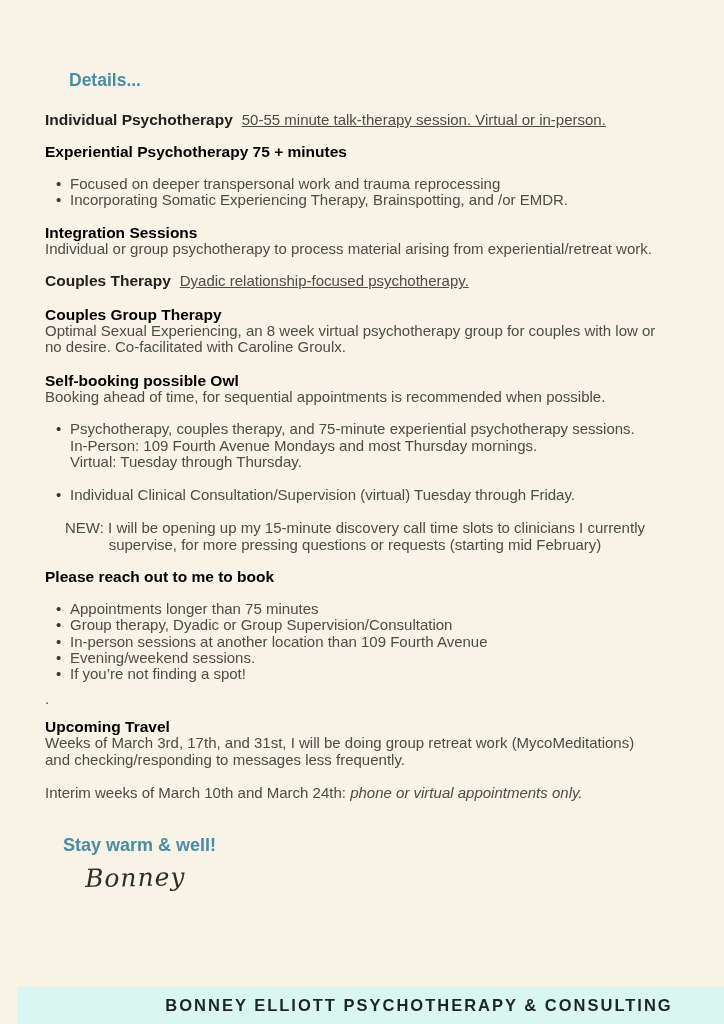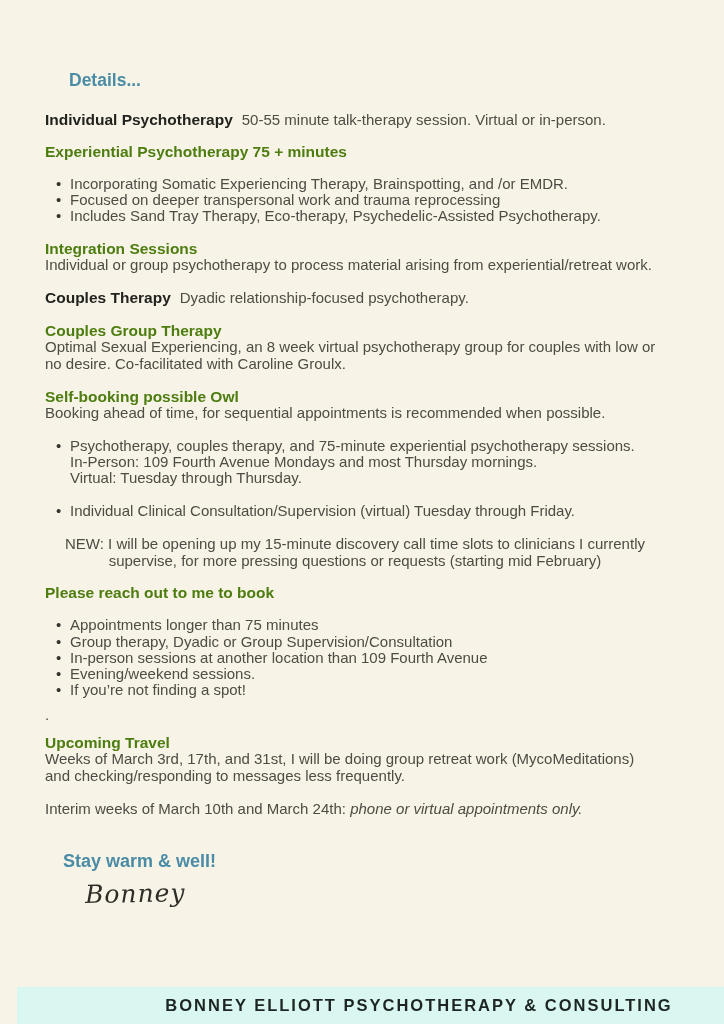--- a/index.html
+++ b/index.html
@@ -22,28 +22,28 @@
 
   .accent-heading {
     color: #4a8ca6;
     font-weight: 700;
     font-size: 17.5px;
     line-height: 20px;
     margin-left: 24px;
   }
 
   .section-title {
-    color: #4d7c0f;
+    color: #000000;
     font-weight: 700;
     font-size: 15.5px;
     line-height: 17px;
   }
 
   .inline-title { color: #22221e; font-weight: 700; font-size: 15.5px; }
-  .inline-desc { margin-left: 9px; }
+  .inline-desc { margin-left: 9px; text-decoration: underline; }
 
   .para-line { display: block; }
 
   .bullet-list { list-style: none; }
   .bullet-item {
     position: relative;
     padding-left: 25px;
     line-height: 16.2px;
   }
   .bullet-item::before {
@@ -115,23 +115,22 @@
 <main class="content">
 
   <h1 class="accent-heading">Details...</h1>
 
   <p class="mt-22">
     <strong class="inline-title">Individual Psychotherapy</strong><span class="inline-desc">50-55 minute talk-therapy session. Virtual or in-person.</span>
   </p>
 
   <h2 class="section-title mt-14">Experiential Psychotherapy 75 + minutes</h2>
   <ul class="bullet-list mt-16">
+    <li class="bullet-item">Focused on deeper transpersonal work and trauma reprocessing</li>
     <li class="bullet-item">Incorporating Somatic Experiencing Therapy, Brainspotting, and /or EMDR.</li>
-    <li class="bullet-item">Focused on deeper transpersonal work and trauma reprocessing</li>
-    <li class="bullet-item">Includes Sand Tray Therapy, Eco-therapy, Psychedelic-Assisted Psychotherapy.</li>
   </ul>
 
   <h2 class="section-title mt-16">Integration Sessions</h2>
   <p>Individual or group psychotherapy to process material arising from experiential/retreat work.</p>
 
   <p class="mt-16">
     <strong class="inline-title">Couples Therapy</strong><span class="inline-desc">Dyadic relationship-focused psychotherapy.</span>
   </p>
 
   <h2 class="section-title mt-16">Couples Group Therapy</h2>

